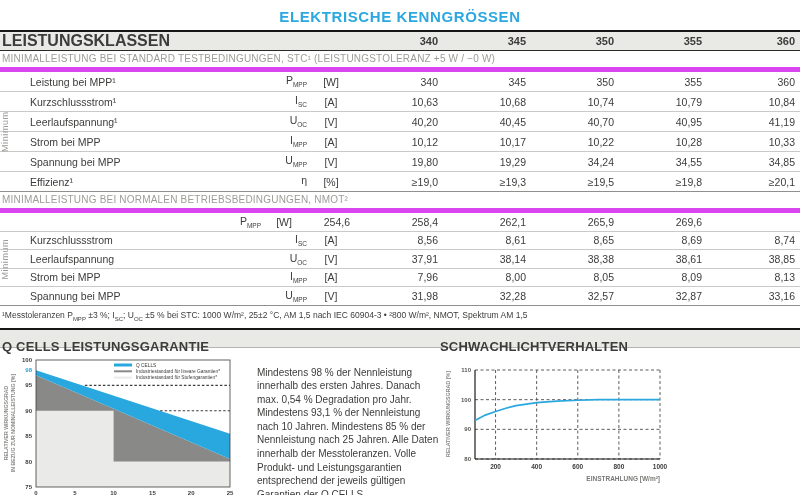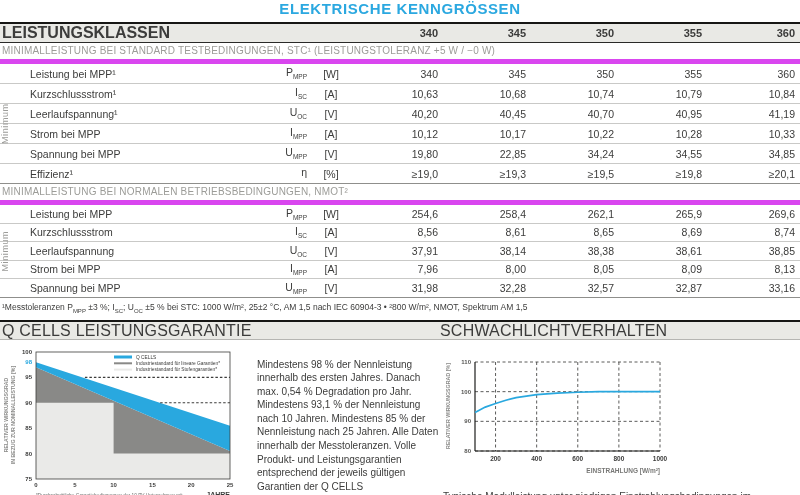--- a/index.html
+++ b/index.html
@@ -1,18 +1,18 @@
 <!DOCTYPE html>
 <html><head>
 <meta charset="utf-8">
 <style>
   html,body{margin:0;padding:0;background:#fff;}
   .page{position:relative;width:800px;height:495px;background:#fff;overflow:hidden;
         font-family:"Liberation Sans",sans-serif;color:#3c3c3b;}
-  .title{height:22px;text-align:center;font-size:15px;font-weight:bold;
+  .title{padding-top:8px;height:22px;text-align:center;font-size:15px;font-weight:bold;
          letter-spacing:.6px;color:#2ba8e0;}
   .row{display:grid;grid-template-columns:24px 237px 46px 48px 88px 88px 88px 88px 93px;
        align-items:center;}
   .powerbar{height:18px;background:#e9e9e5;border-top:2px solid #161614;border-bottom:1px solid #2a2a28;}
   .powerbar .c-label{grid-column:1/3;padding-left:2px;font-weight:bold;font-size:16px;}
   .c-label{padding-left:6px;font-size:10.5px;}
   .c-sym{text-align:right;font-size:10.5px;}
   .c-sym sub{font-size:6.5px;}
   .c-unit{text-align:center;font-size:10.5px;}
   .c-val{text-align:right;padding-right:5px;font-size:10.5px;}
@@ -23,21 +23,21 @@
   .minlabel{position:absolute;left:0;top:0;bottom:0;width:22px;color:#9b9b98;font-size:9px;
             letter-spacing:.6px;writing-mode:vertical-rl;transform:rotate(180deg);
             text-align:center;}
   .trow{height:19px;border-bottom:1px solid #c9c9c7;}
   .trow-sm{height:17.5px;}
   .rows .trow:last-child{border-bottom:1px solid #8f8f8c;}
   .footnote{padding:4px 0 0 2px;height:18px;font-size:8.5px;color:#3c3c3b;}
   .footnote sub{font-size:6px;}
   .bottombar{position:relative;height:17px;line-height:17px;background:#e9e9e5;
              border-top:2px solid #161614;border-bottom:1px solid #b5b5b2;}
-  .bh1,.bh2{position:absolute;top:0;font-size:16px;font-weight:normal;letter-spacing:.2px;}
+  .bh1,.bh2{position:absolute;top:8px;font-size:13px;font-weight:bold;letter-spacing:.2px;}
   .bh1{left:2px;}
   .bh2{left:440px;}
   .bottom{position:relative;height:170px;}
   #warranty-svg{position:absolute;left:2px;top:4px;}
   #lowlight-svg{position:absolute;left:442px;top:8px;}
   .wtext{position:absolute;left:257px;top:18px;width:184px;font-size:10px;line-height:1.36;}
   .llcaption{position:absolute;left:443px;top:151px;width:340px;font-size:10px;}
 </style>
 </head>
 <body>
@@ -105,21 +105,21 @@
         <div class="c-val">10,22</div>
         <div class="c-val">10,28</div>
         <div class="c-val">10,33</div>
       </div>
       <div class="row trow">
         <div></div>
         <div class="c-label">Spannung bei MPP</div>
         <div class="c-sym"><span>U</span><sub>MPP</sub></div>
         <div class="c-unit">[V]</div>
         <div class="c-val">19,80</div>
-        <div class="c-val">22,85</div>
+        <div class="c-val">19,29</div>
         <div class="c-val">34,24</div>
         <div class="c-val">34,55</div>
         <div class="c-val">34,85</div>
       </div>
       <div class="row trow">
         <div></div>
         <div class="c-label">Effizienz¹</div>
         <div class="c-sym"><span>η</span><sub></sub></div>
         <div class="c-unit">[%]</div>
         <div class="c-val">≥19,0</div>
@@ -131,21 +131,20 @@
     </div>
   </div>
 
   <div>
     <div class="subheader">MINIMALLEISTUNG BEI NORMALEN BETRIEBSBEDINGUNGEN, NMOT²</div>
     <div class="rows">
       <div class="minlabel">Minimum</div>
 
       <div class="row trow trow-sm">
         <div></div>
-        <div class="c-label">Leistung bei MPP</div>
         <div class="c-sym"><span>P</span><sub>MPP</sub></div>
         <div class="c-unit">[W]</div>
         <div class="c-val">254,6</div>
         <div class="c-val">258,4</div>
         <div class="c-val">262,1</div>
         <div class="c-val">265,9</div>
         <div class="c-val">269,6</div>
       </div>
       <div class="row trow trow-sm">
         <div></div>

